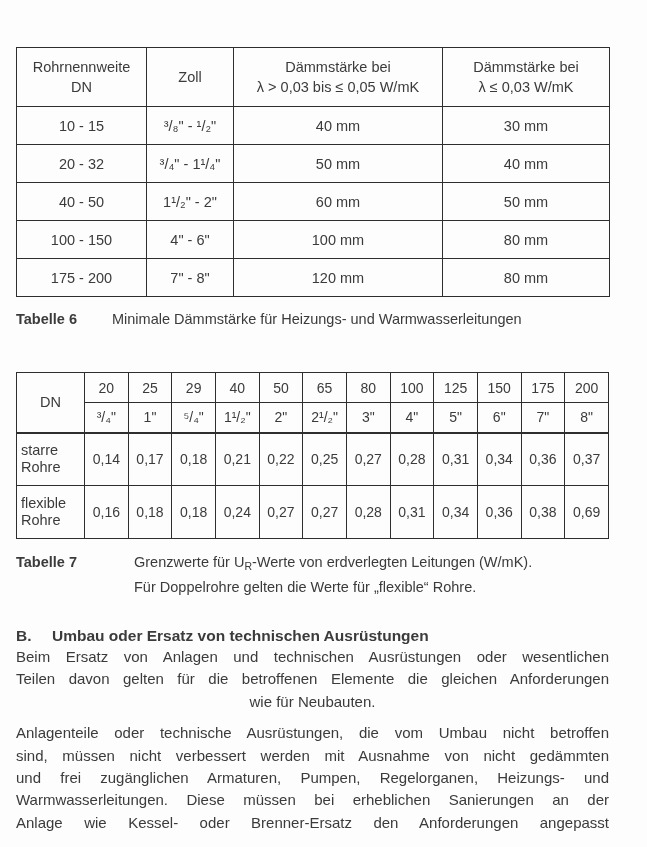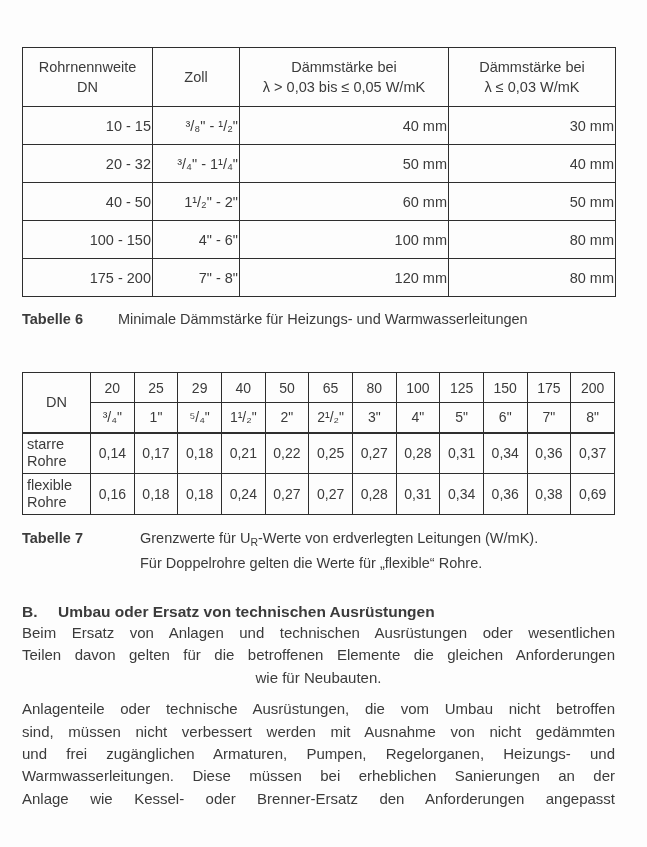--- a/index.html
+++ b/index.html
@@ -4,40 +4,40 @@
 <style>
   :root {
     --bc: #2e2e2e;   
     --tc: #3b3b3b;   
   }
   html, body { margin: 0; padding: 0; background: #ffffff; }
   .page {
     width: 647px; height: 847px;
     background: #fdfdfd;
     box-sizing: border-box;
-    padding: 47px 24px 0 22px;
+    padding: 47px 24px 0 16px;
     font-family: "Liberation Sans", "DejaVu Sans", sans-serif;
     color: var(--tc);
     overflow: hidden;
   }
 
   table { border-collapse: collapse; table-layout: fixed; width: 593px; }
   th, td { border: 1.5px solid var(--bc); font-weight: normal; }
 
   
   .t6 th {
     height: 58px; font-size: 14.5px; text-align: center; vertical-align: middle;
     white-space: pre-line; line-height: 1.4; padding: 0 2px;
   }
-  .t6 td { height: 35px; font-size: 14.5px; text-align: right; vertical-align: middle; }
+  .t6 td { height: 35px; font-size: 14.5px; text-align: center; vertical-align: middle; }
 
   
   .t7 th, .t7 td { font-size: 14px; text-align: center; vertical-align: middle; padding: 0; }
   .t7 thead tr { height: 30px; }
-  .t7 tbody tr { height: 41px; }
+  .t7 tbody tr { height: 53px; }
   .t7 .dnth { font-size: 14.5px; border-bottom: 2.5px solid var(--bc); }
   .t7 .zollth { border-bottom: 2.5px solid var(--bc); }
   .t7 .rowlabel {
     text-align: left; padding-left: 4px; white-space: pre-line;
     line-height: 1.18; font-size: 14.5px;
   }
 
   
   .caption { display: flex; font-size: 14.5px; line-height: 21px; }
   .cap-label { width: 96px; flex: none; font-weight: bold; }

